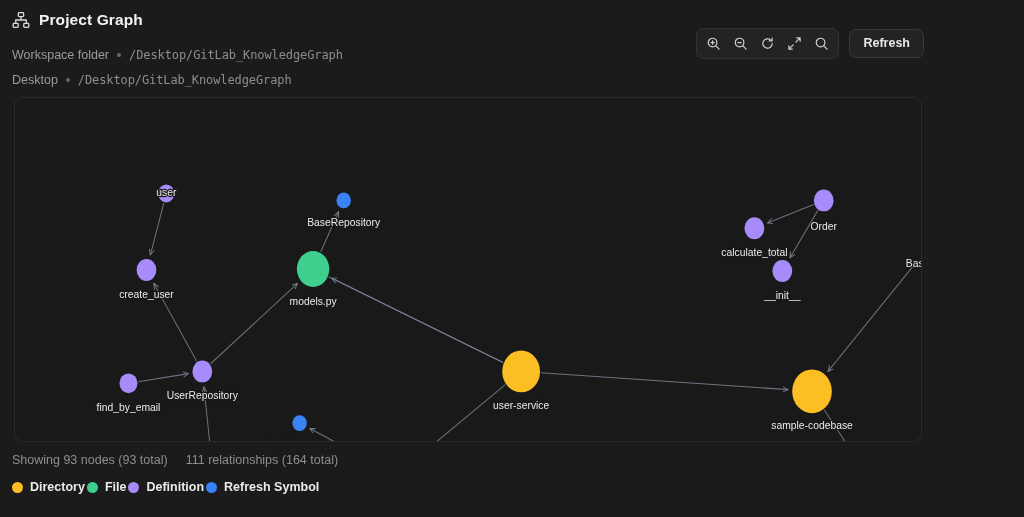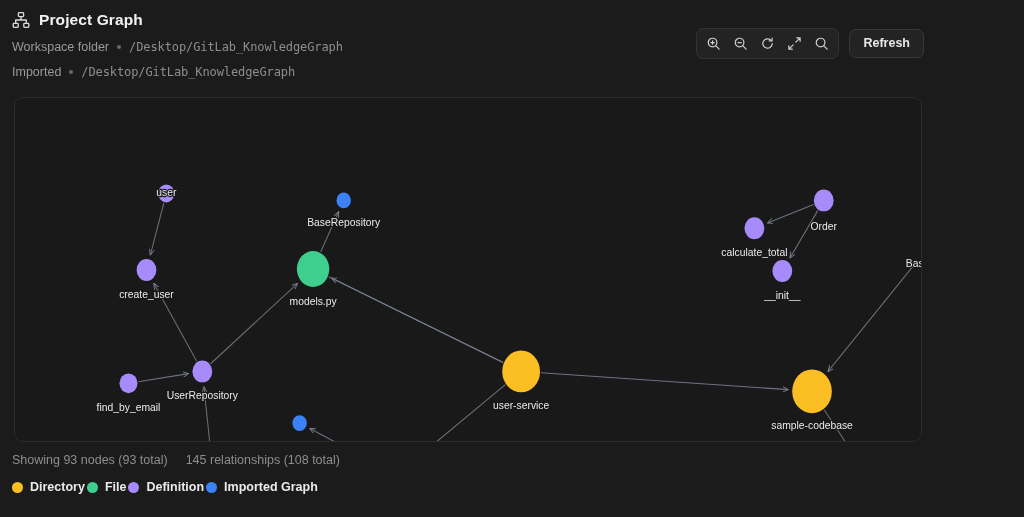--- a/index.html
+++ b/index.html
@@ -47,21 +47,21 @@
   .page-title {
     font-size: 15.5px;
     font-weight: bold;
     color: #f2f2f2;
     letter-spacing: .1px;
   }
 
   .meta-row {
     display: flex;
     align-items: center;
-    margin-top: 8px;
+    margin-top: 16px;
     height: 16px;
   }
 
   .meta-row.second { margin-top: 9px; }
 
   .meta-label {
     font-size: 12.5px;
     color: #9a9a9a;
   }
 
@@ -230,21 +230,21 @@
       <span class="page-title">Project Graph</span>
     </div>
 
     <div class="meta-row">
       <span class="meta-label">Workspace folder</span>
       <span class="meta-dot"></span>
       <span class="meta-path">/Desktop/GitLab_KnowledgeGraph</span>
     </div>
 
     <div class="meta-row second">
-      <span class="meta-label">Imported</span>
+      <span class="meta-label">Desktop</span>
       <span class="meta-dot"></span>
       <span class="meta-path">/Desktop/GitLab_KnowledgeGraph</span>
     </div>
 
     <div class="toolbar">
 
       <div class="icon-group">
 
         <button class="icon-btn">
           <span>
@@ -359,36 +359,36 @@
           <text class="node-label" x="999" y="170">Bas</text>
           <text class="node-label" x="885" y="333">sample-codebase</text>
         </g>
     </svg>
   </div>
 
   <div class="footer">
 
     <div class="status-row">
       <span class="status-text">Showing 93 nodes (93 total)</span>
-      <span class="status-text">145 relationships (108 total)</span>
+      <span class="status-text">111 relationships (164 total)</span>
     </div>
 
     <div class="legend-row" id="legend-row">
         <div class="legend-item">
           <span class="legend-dot" style="background: rgb(251, 191, 36);"></span>
           <span class="legend-label">Directory</span>
         </div>
         <div class="legend-item">
           <span class="legend-dot" style="background: rgb(62, 207, 142);"></span>
           <span class="legend-label">File</span>
         </div>
         <div class="legend-item">
           <span class="legend-dot" style="background: rgb(167, 139, 250);"></span>
           <span class="legend-label">Definition</span>
         </div>
         <div class="legend-item">
           <span class="legend-dot" style="background: rgb(59, 130, 246);"></span>
-          <span class="legend-label">Imported Graph</span>
+          <span class="legend-label">Refresh Symbol</span>
         </div>
       </div>
   </div>
 
 </div>
 
 </body></html>

